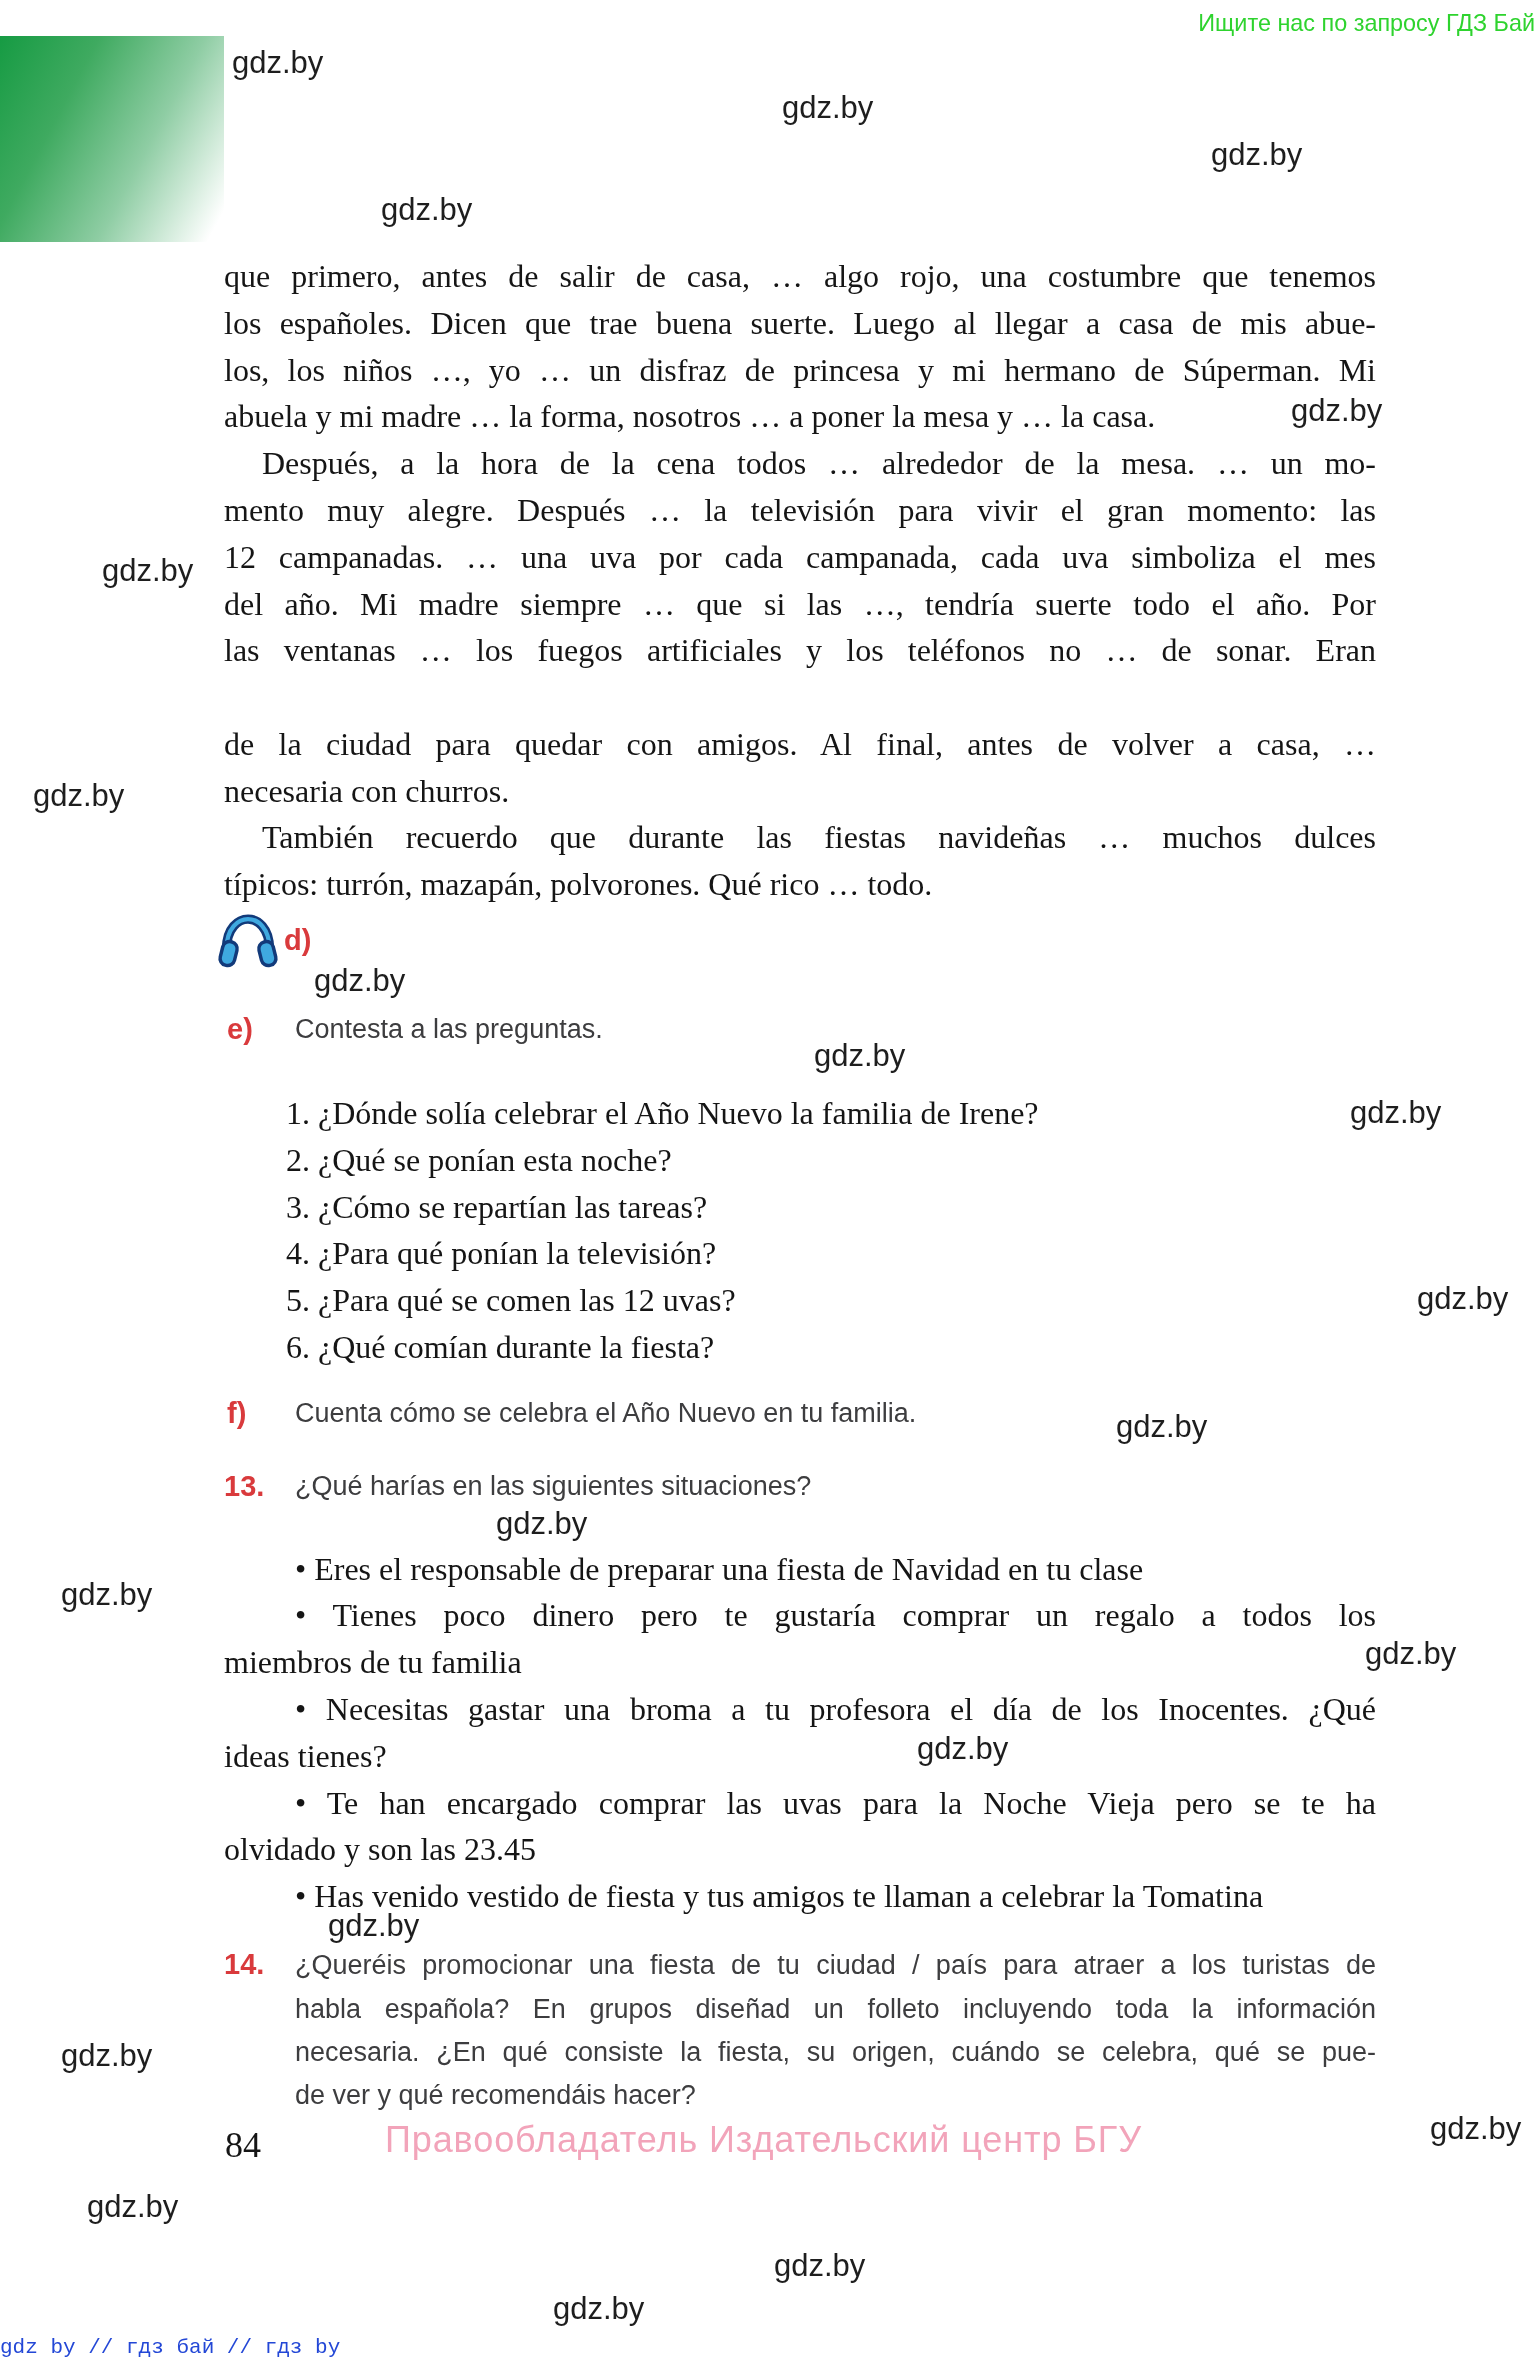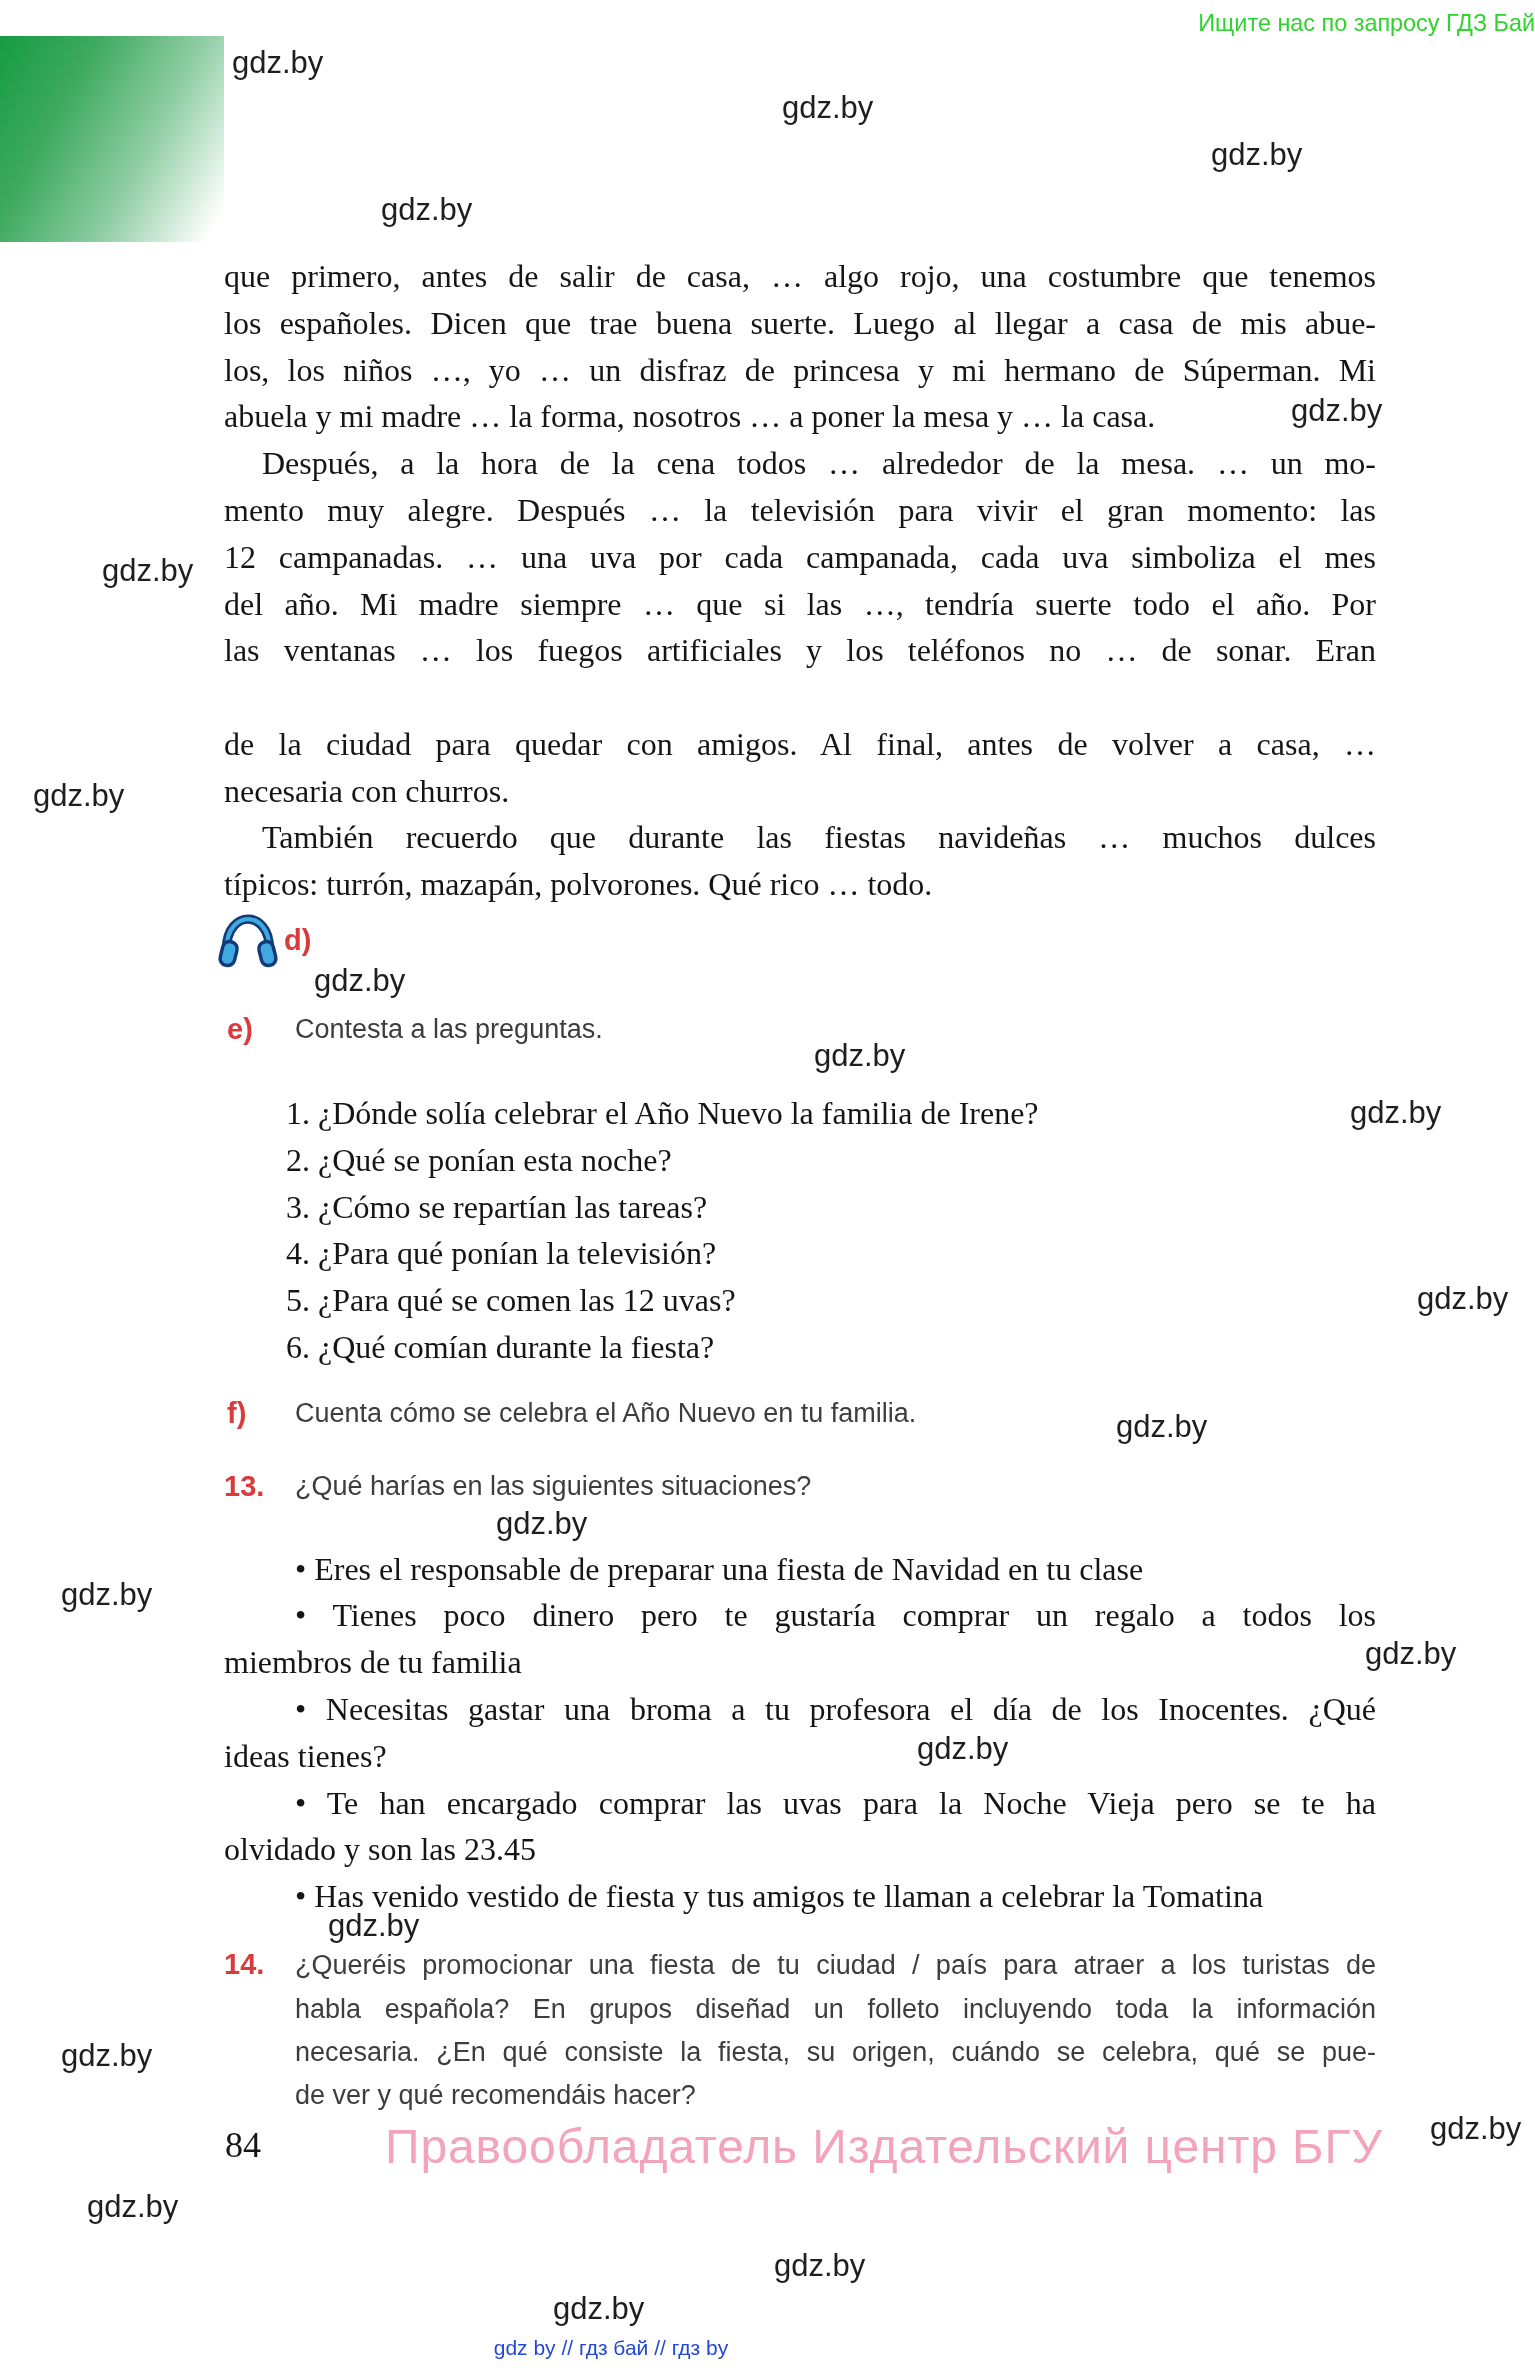--- a/index.html
+++ b/index.html
@@ -23,23 +23,23 @@
   .bl2{left:224px;width:1152px;}
   
   .rlabel{font-family:"Liberation Sans",sans-serif;font-weight:bold;font-size:29px;color:#d93a3c;
           line-height:40px;}
   .stext{font-family:"Liberation Sans",sans-serif;font-size:27px;color:#3d3d3f;line-height:40px;white-space:nowrap;}
   .stext.just{white-space:normal;text-align:justify;text-align-last:justify;}
   .t14line{left:295px;width:1081px;height:43px;line-height:43px;}
   
   .pageno{left:225px;top:2124px;font-size:36px;}
   .copyright{left:385px;top:2119px;width:788px;font-family:"Liberation Sans",sans-serif;
-             font-size:48px;color:#f2a4ba;letter-spacing:0.9px;white-space:nowrap;}
-  .footerlinks{left:0;top:2336px;width:1222px;text-align:center;
-               font-family:Liberation Sans, sans-serif;font-size:21px;color:#2347d6;}
+             font-size:36px;color:#f2a4ba;letter-spacing:0.9px;white-space:nowrap;}
+  .footerlinks{left:0;top:2336px;width:1222px;text-align:left;
+               font-family:Liberation Mono, monospace;font-size:21px;color:#2347d6;}
 </style>
 </head>
 <body>
 
 <div id="page">
 
   <div class="abs banner">Ищите нас по запросу ГДЗ Бай</div>
 
   <div class="abs greenbox"></div>
 

